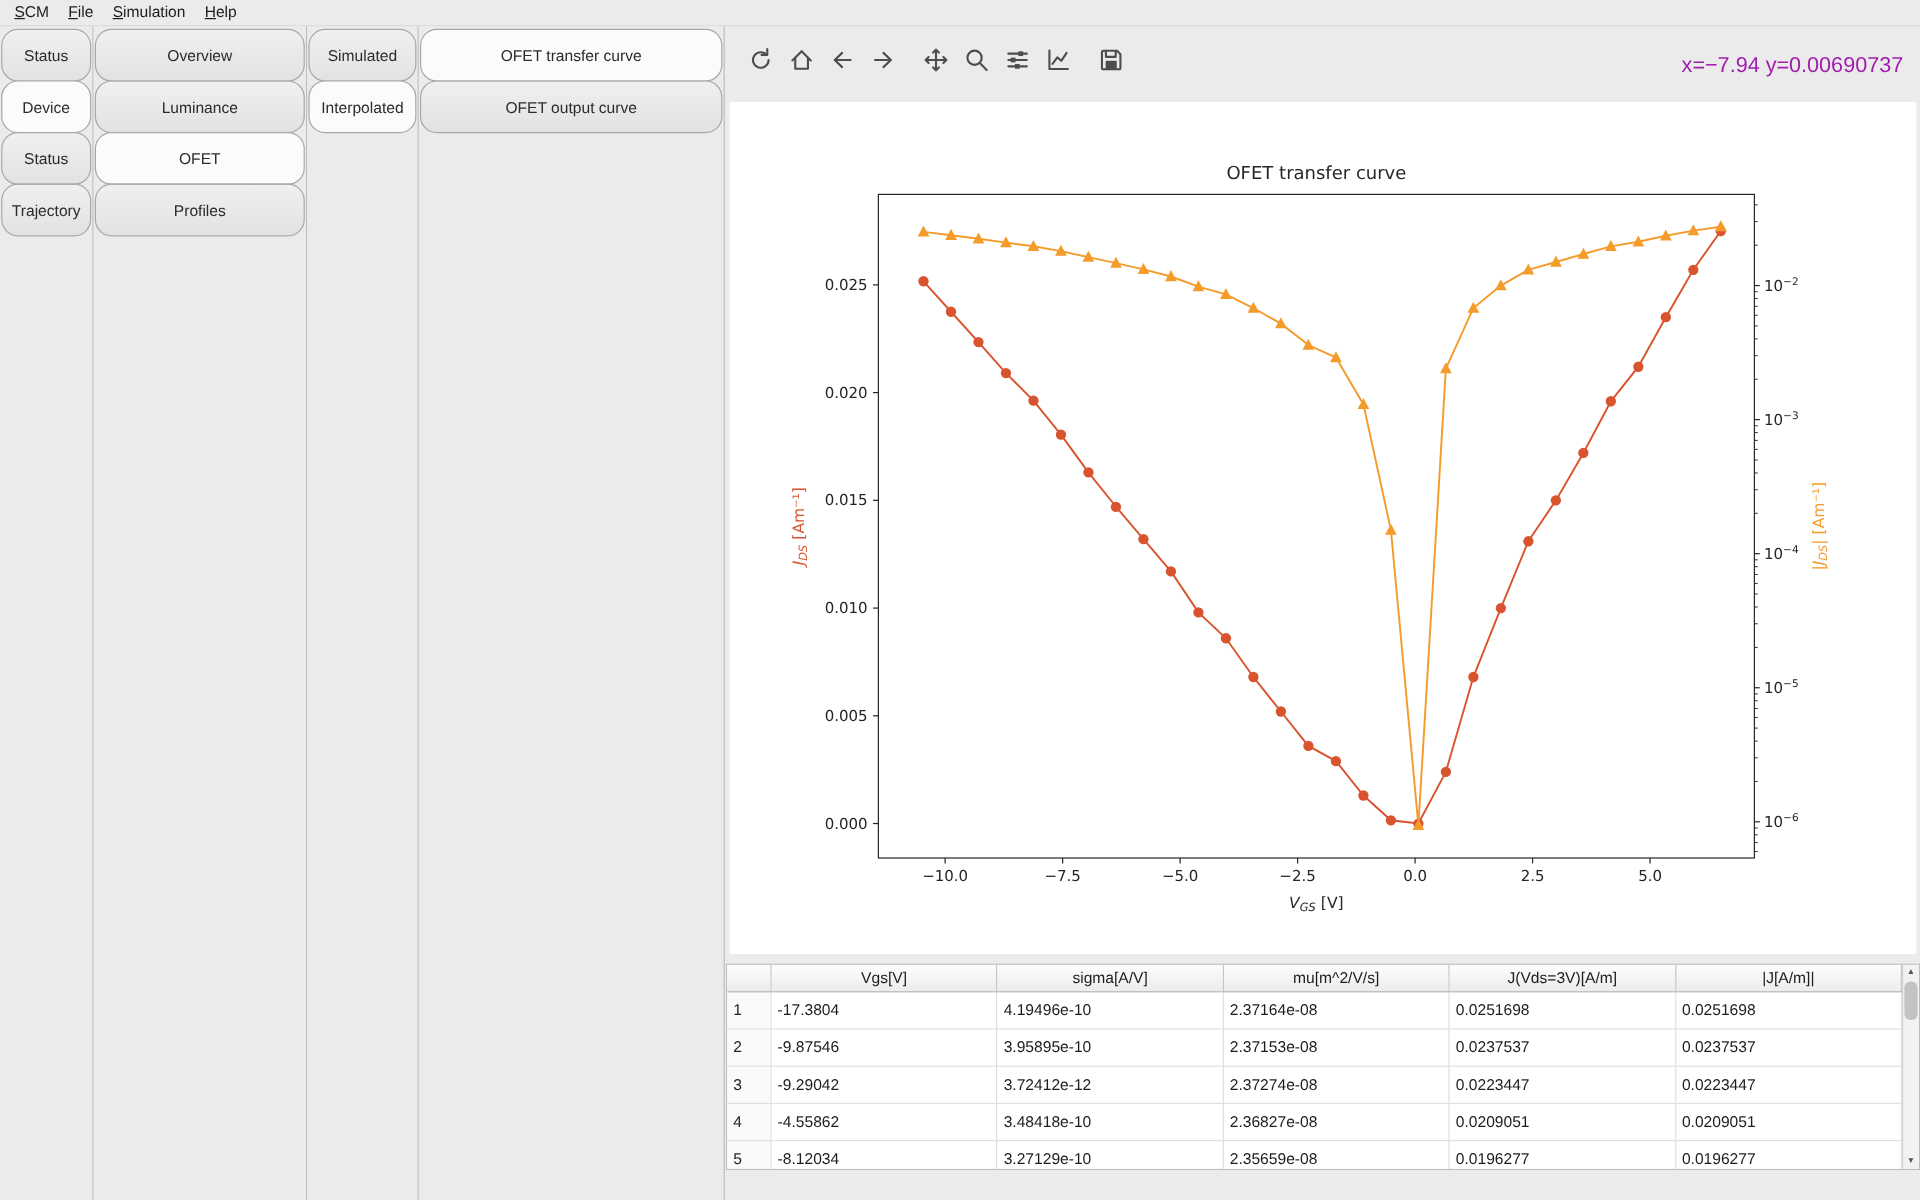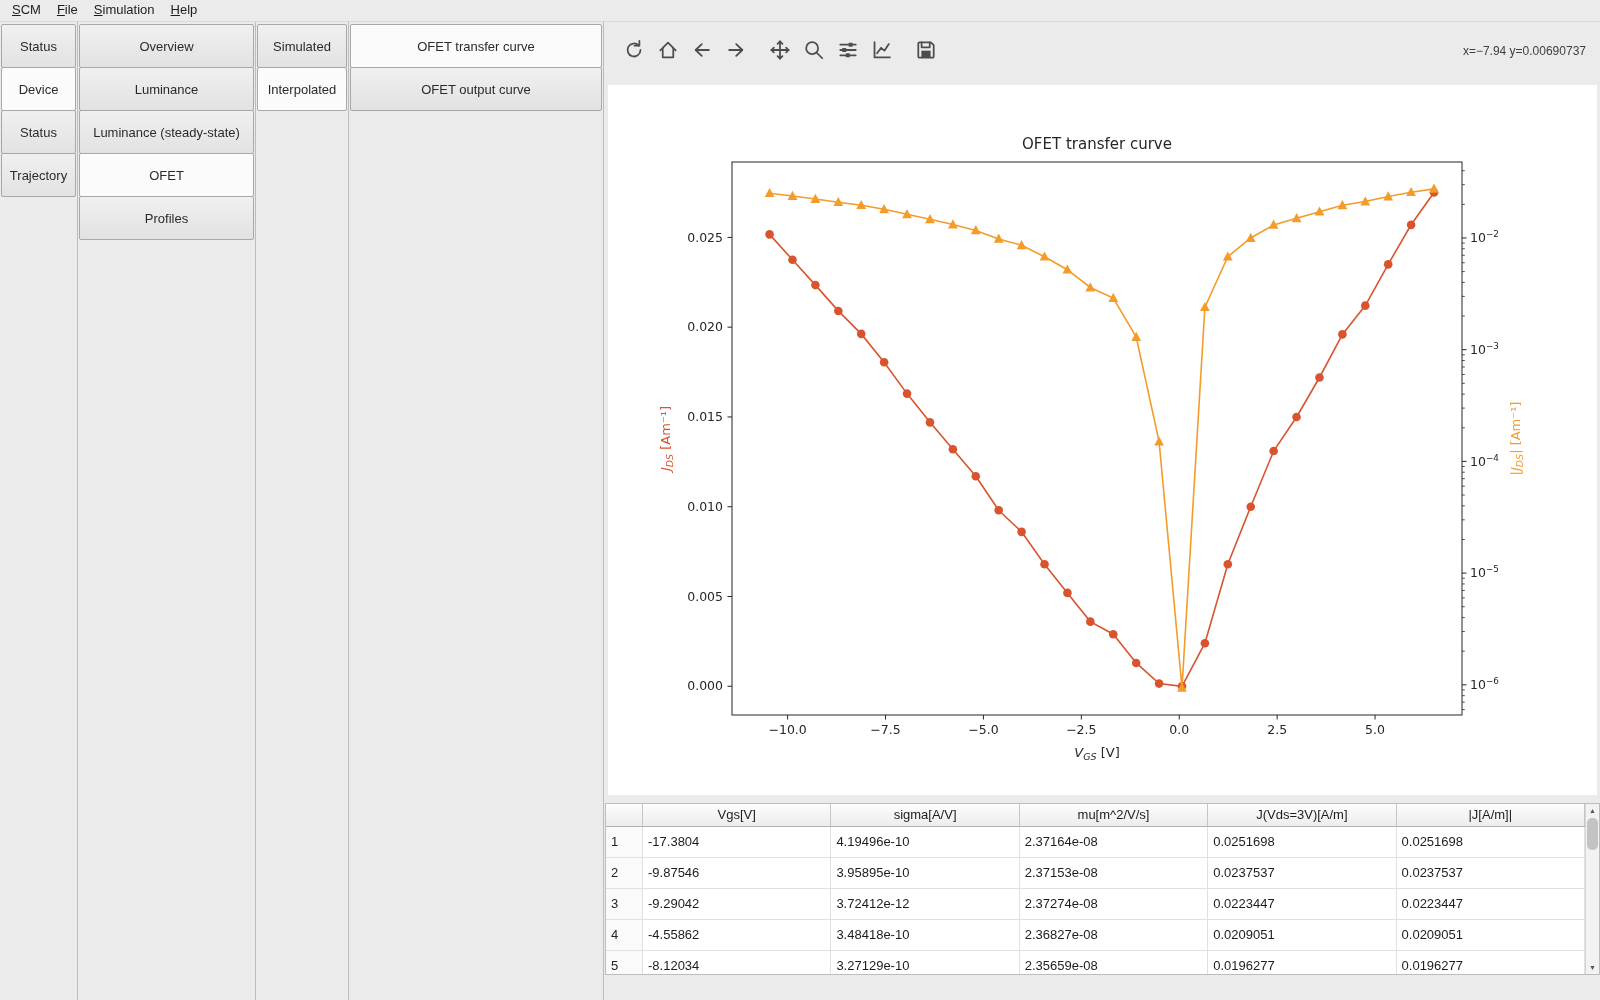--- a/index.html
+++ b/index.html
@@ -14,30 +14,30 @@
   .menu-item u{text-decoration:underline}
 
   
   .sidebar-col{position:absolute;top:22px;bottom:0;background:#ebebeb;border-right:1px solid #bcbcbc;padding-top:2px}
   #col1{left:0;width:78px}
   #col2{left:78px;width:178px}
   #col3{left:256px;width:93px}
   #col4{left:349px;width:255px}
   .nav-btn{display:flex;align-items:center;justify-content:center;text-align:center;
     height:44px;margin:0 1px;background:linear-gradient(#f0f0f0,#e2e2e2);
-    border:1px solid #a8a8a8;border-radius:2px;cursor:pointer;padding:2px 4px;color:#2b2b2b}
+    border:1px solid #a8a8a8;border-radius:14px;cursor:pointer;padding:2px 4px;color:#2b2b2b}
   .nav-btn + .nav-btn{margin-top:-1px}
   .nav-btn.selected{background:#fbfbfb}
 
   
   .toolbar{position:absolute;left:618px;top:34px;display:flex;gap:3px;align-items:center}
   .tool-btn{width:31px;height:31px;display:flex;align-items:center;justify-content:center;
     border-radius:3px;cursor:pointer}
   .tool-btn.group-gap{margin-left:10px}
-  .coords{position:absolute;top:44px;right:14px;font-size:12px;color:#404040;white-space:nowrap}
+  .coords{position:absolute;top:44px;right:14px;font-size:18px;color:#a21caf;white-space:nowrap}
 
   
   .plot-panel{position:absolute;left:608px;top:85px;width:989px;height:710px;background:#ffffff}
   #chart-svg{display:block}
   #chart-svg text{font-family:"DejaVu Sans",sans-serif}
 
   
   .table-area{position:absolute;left:605px;top:803px;width:995px;height:172px;background:#ffffff;
     border:1px solid #bdbdbd;overflow:hidden}
   table.grid{border-collapse:collapse;table-layout:fixed;width:979px;font-size:13px}
@@ -66,21 +66,20 @@
 
 <div class="sidebar-col" id="col1">
     <div class="nav-btn">Status</div>
     <div class="nav-btn selected">Device</div>
     <div class="nav-btn">Status</div>
     <div class="nav-btn">Trajectory</div>
   </div>
 <div class="sidebar-col" id="col2">
     <div class="nav-btn">Overview</div>
     <div class="nav-btn">Luminance</div>
-    <div class="nav-btn">Luminance (steady-state)</div>
     <div class="nav-btn selected">OFET</div>
     <div class="nav-btn">Profiles</div>
   </div>
 <div class="sidebar-col" id="col3">
     <div class="nav-btn">Simulated</div>
     <div class="nav-btn selected">Interpolated</div>
   </div>
 <div class="sidebar-col" id="col4">
     <div class="nav-btn selected">OFET transfer curve</div>
     <div class="nav-btn">OFET output curve</div>

